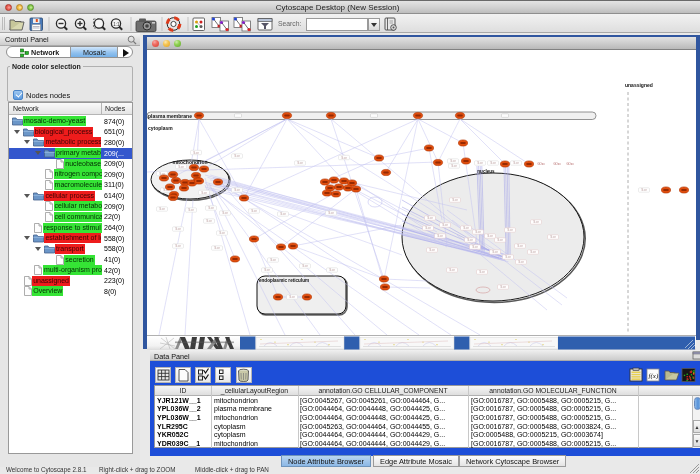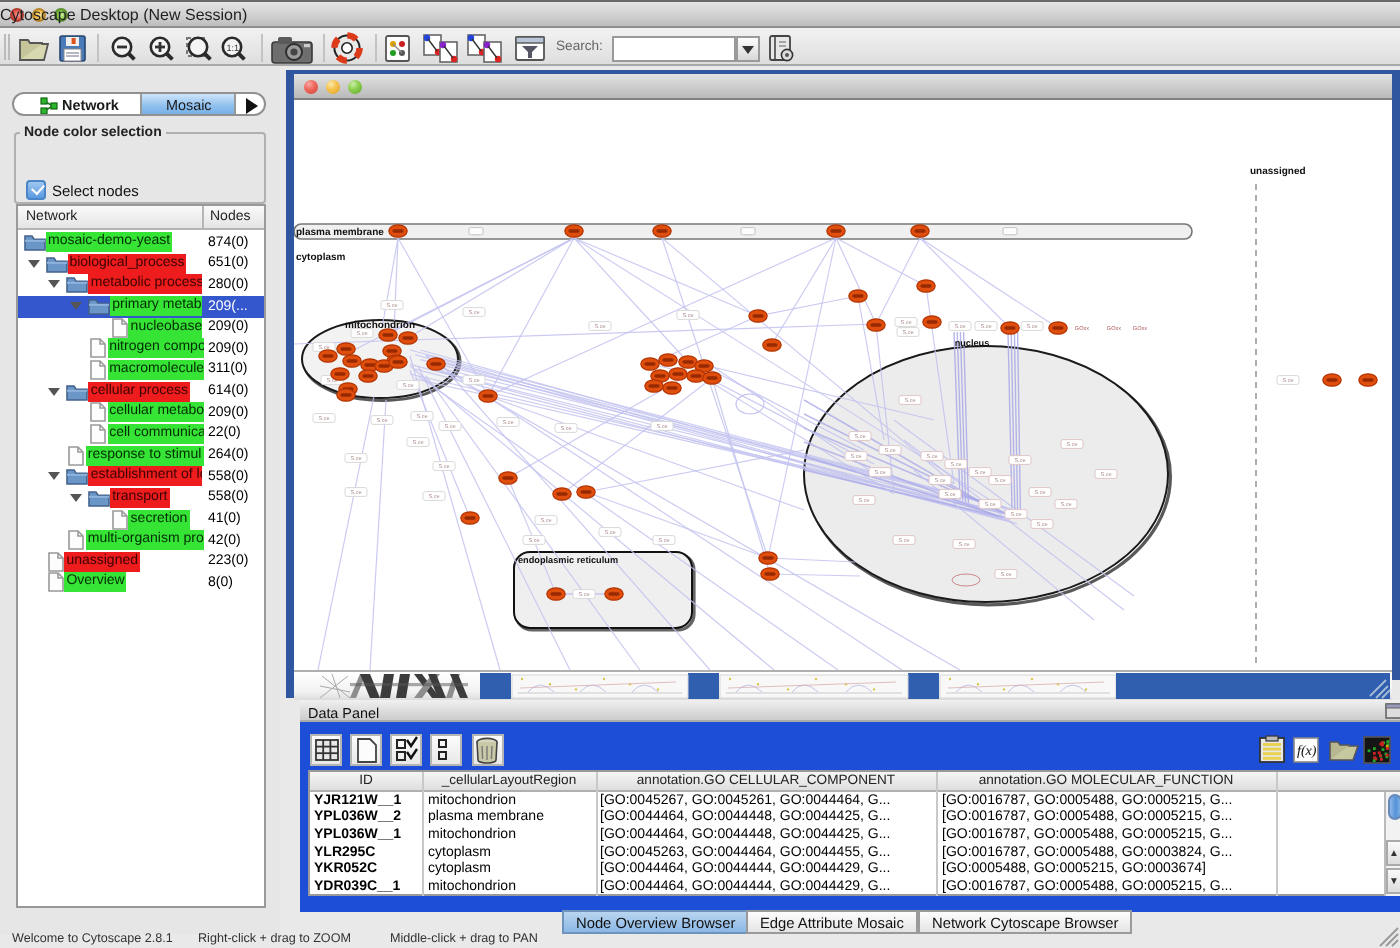--- a/index.html
+++ b/index.html
@@ -3,21 +3,21 @@
 <meta charset="utf-8">
 <style>
 * { margin:0; padding:0; box-sizing:border-box; }
 html,body { width:700px; height:474px; overflow:hidden; background:#e9e9e9;
   font-family:"Liberation Sans", sans-serif; }
 .abs { position:absolute; }
 #titlebar { left:0; top:0; width:700px; height:14px; border-top:1px solid #6a6a6a;
   background:linear-gradient(#e4e4e4,#cfcfcf 60%,#bdbdbd);
   border-bottom:1px solid #8f8f8f; }
 .tl { position:absolute; top:2.5px; width:7px; height:7px; border-radius:50%; }
-#titletext { position:absolute; top:2px; left:0; width:675px; 
+#titletext { position:absolute; top:2px; left:0; width:675px; text-align:center;
   font-size:8px; color:#222; }
 #toolbar { left:0; top:14px; width:700px; height:19px;
   background:linear-gradient(#f2f2f2,#dedede);
   border-bottom:1px solid #a8a8a8; }
 #searchlbl { position:absolute; left:278px; top:6px; font-size:6.8px; color:#666; }
 #searchbox { position:absolute; left:306px; top:3.5px; width:62px; height:13px;
   background:#fff; border:1px solid #9a9a9a; }
 #searchdrop { position:absolute; left:368px; top:3.5px; width:12px; height:13px;
   background:linear-gradient(#fdfdfd,#d8d8d8); border:1px solid #9a9a9a; }
 #searchdrop:after { content:""; position:absolute; left:2px; top:4px;
@@ -176,37 +176,44 @@
       <line x1="389.5" y1="7" x2="393" y2="7" stroke="#888" stroke-width="0.7"></line>
       <line x1="389.5" y1="9" x2="393" y2="9" stroke="#888" stroke-width="0.7"></line>
       <circle cx="393.5" cy="13.5" r="2.8" fill="#ddd" stroke="#333" stroke-width="0.8"></circle>
       <circle cx="393.5" cy="13.5" r="1" fill="#555"></circle>
     </svg>
   <span id="searchlbl">Search:</span>
   <div id="searchbox"></div>
   <div id="searchdrop"></div>
 </div>
 <div class="abs" id="cpanel">
+  <div id="cphead">
+      <span>Control Panel</span>
+      <svg width="10" height="10" viewBox="0 0 10 10" style="position:absolute;right:3px;top:1.5px">
+        <circle cx="4.2" cy="4.2" r="3" fill="none" stroke="#777" stroke-width="1"></circle>
+        <line x1="6.4" y1="6.4" x2="9" y2="9" stroke="#777" stroke-width="1.2"></line>
+      </svg>
+    </div>
   <div id="tabpill">
     <div id="tabmosaic"></div>
     <svg width="9" height="10" viewBox="0 0 9 10" style="position:absolute;left:13px;top:1px">
         <line x1="2" y1="2.5" x2="6.5" y2="5" stroke="#1a7a1a" stroke-width="0.8"></line>
         <line x1="2" y1="7.5" x2="6.5" y2="5" stroke="#1a7a1a" stroke-width="0.8"></line>
         <rect x="0.5" y="1" width="3" height="3" fill="#2ab52a" stroke="#116611" stroke-width="0.6"></rect>
         <rect x="0.5" y="6" width="3" height="3" fill="#2ab52a" stroke="#116611" stroke-width="0.6"></rect>
         <rect x="5.5" y="3.5" width="3" height="3" fill="#2ab52a" stroke="#116611" stroke-width="0.6"></rect>
       </svg>
       <span id="tabnet">Network</span>
     <span id="tabmos">Mosaic</span>
     <div id="tabarr"></div>
   </div>
   <div id="groupbox"></div>
   <span id="grouplbl">Node color selection</span>
   <div id="cb"></div>
-    <span id="cblbl">Select nodes</span>
+    <span id="cblbl">Nodes nodes</span>
   <div id="treewrap">
     <div id="treehead">
         <span class="c1">Network</span>
         <span class="c2">Nodes</span>
         <div class="dv"></div>
       </div>
     <div id="treerows">
 <div class="trow" style="top:13.0px;">
           <svg width="11" height="9" viewBox="0 0 11 9" style="position:absolute;top:1px;left:3px">
             <path d="M0.5 2 L0.5 8 L10.5 8 L10.5 2.6 L5 2.6 L4 1 L0.5 1 Z" fill="#6b96c8" stroke="#44618c" stroke-width="0.8"></path>
@@ -862,18 +869,18 @@
           <span class="g2">[GO:0016787, GO:0005488, GO:0005215, G...</span>
         </div>
 </div>
   </div>
 </div>
 <div class="abs" id="statusbar">
   <span style="left:6px">Welcome to Cytoscape 2.8.1</span>
   <span style="left:99px">Right-click + drag to ZOOM</span>
   <span style="left:195px">Middle-click + drag to PAN</span>
 </div>
-<div class="btab" id="btab1" style="left:281px">Node Overview Browser</div>
+<div class="btab" id="btab1" style="left:281px">Node Attribute Browser</div>
 <div class="btab" style="left:373px">Edge Attribute Mosaic</div>
 <div class="btab" style="left:459px">Network Cytoscape Browser</div>
 <svg width="12" height="12" viewBox="0 0 12 12" style="position:absolute;left:688px;top:462px">
     <path d="M2 11 L11 2 M5 11 L11 5 M8 11 L11 8" stroke="#9a9a9a" stroke-width="1"></path>
   </svg>
 
 </body></html>

